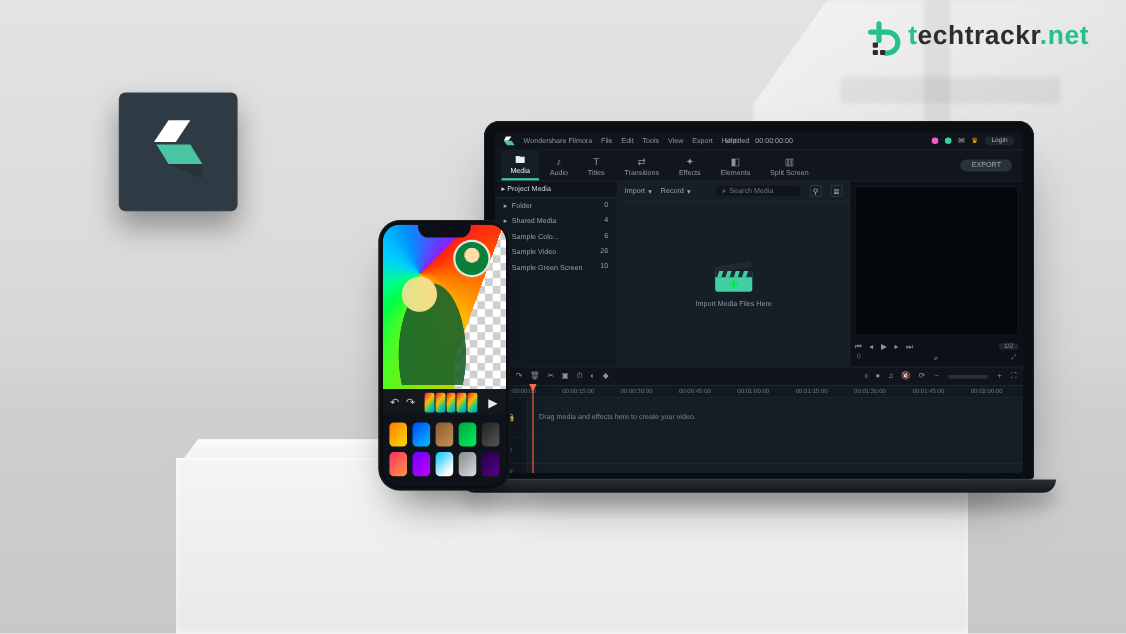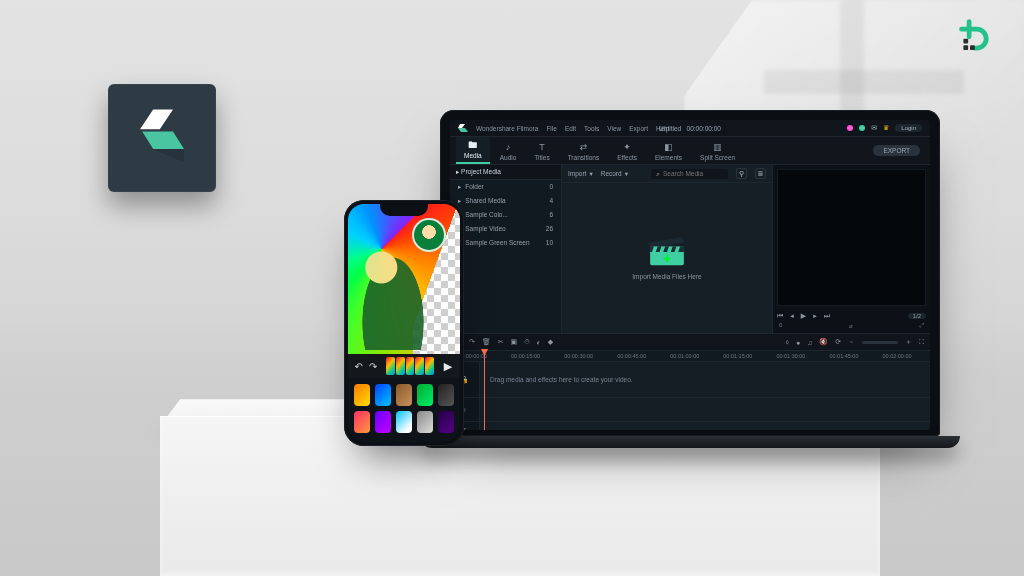--- a/index.html
+++ b/index.html
@@ -150,20 +150,23 @@
 <div class="pedestal"></div>
 
 <div class="brand">
   <svg class="brand-mark" viewBox="0 0 40 40">
     <path d="M10 16 h16 a10 10 0 0 1 0 20 h-2" fill="none" stroke="#25c18b" stroke-width="5" stroke-linecap="round"></path>
     <path d="M18 8 v16" stroke="#25c18b" stroke-width="5" stroke-linecap="round"></path>
     <rect x="12" y="26" width="5" height="5" rx="1" fill="#2d2d2d"></rect>
     <rect x="12" y="33" width="5" height="5" rx="1" fill="#2d2d2d"></rect>
     <rect x="19" y="33" width="5" height="5" rx="1" fill="#2d2d2d"></rect>
   </svg>
+  <span class="brand-text">
+    <span style="color:#25c18b; font-weight:900;">t</span><span>echtrackr</span><span class="dot">.net</span>
+  </span>
 </div>
 
 <div class="app-icon">
   <svg viewBox="0 0 60 60">
     <polygon points="22,4 40,4 28,22 10,22" fill="#ffffff"></polygon>
     <polygon points="12,24 40,24 50,40 22,40" fill="#49c5a1"></polygon>
     <polygon points="22,40 50,40 50,52" fill="#1f2a30" opacity=".5"></polygon>
   </svg>
 </div>
 

